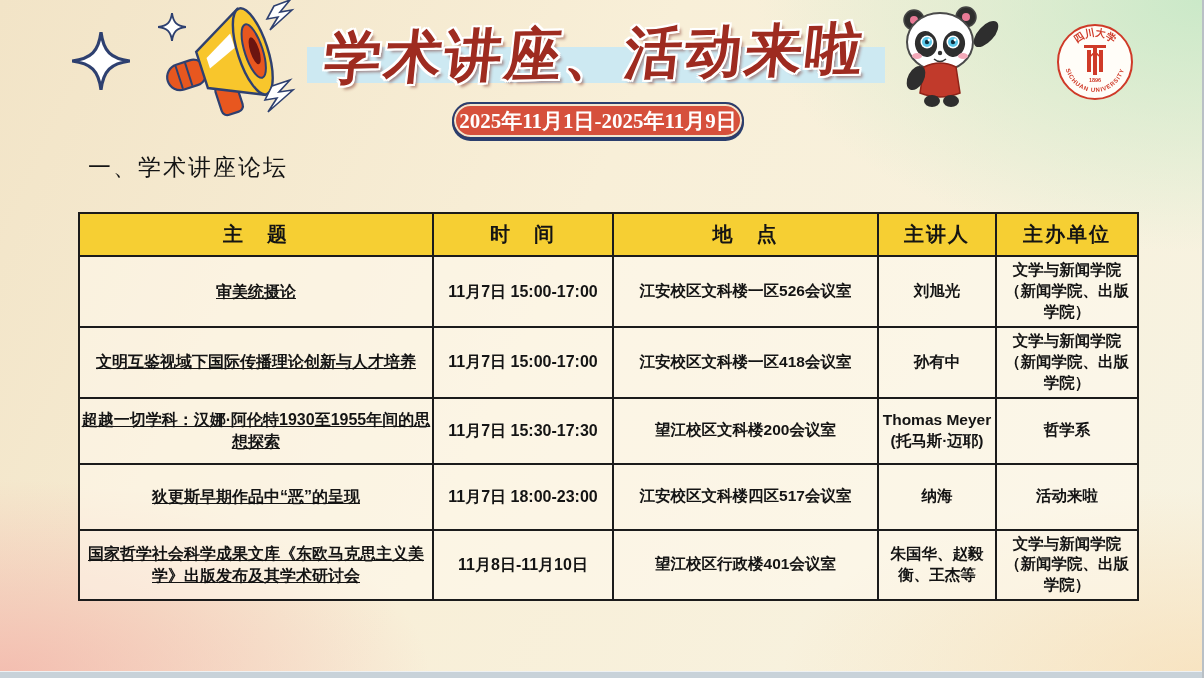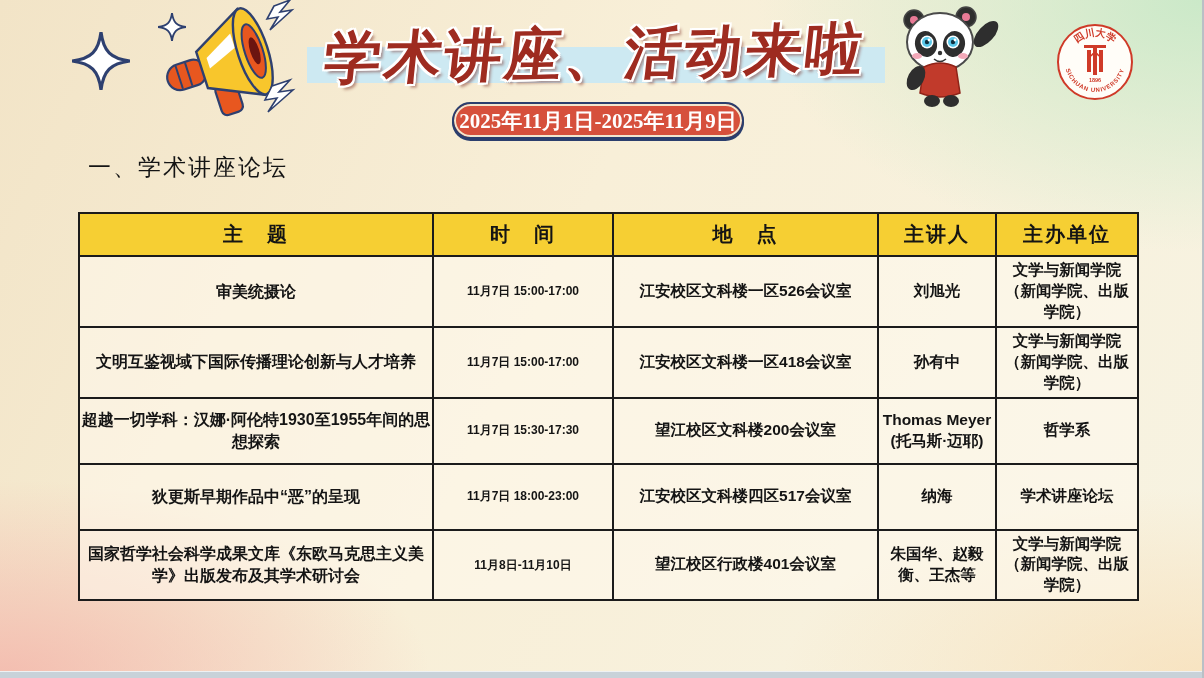--- a/index.html
+++ b/index.html
@@ -42,22 +42,22 @@
   .sched { left:78px; top:212px; }
   table { border-collapse: collapse; table-layout: fixed; width:1059px; }
   th, td { border:2px solid #1b1b1b; text-align:center; vertical-align:middle; color:#141414; }
   thead th {
     background:#f6cf33; height:43px; font-size:20px; font-weight:bold; letter-spacing:2px;
   }
   tbody td {
     height:66px; font-weight:bold; font-size:15.5px;
     background: rgba(255,250,238,0.55); padding:3px 1px; line-height:1.35;
   }
-  td.c-topic { font-size:16px; }
-  td.c-time  { font-size:12px; white-space:nowrap; }
+  td.c-topic { font-size:16px;text-decoration:underline; }
+  td.c-time  { font-size:16px; white-space:nowrap; }
 
   
   .bottom-bar { left:0; bottom:0; width:1204px; height:7px; background:#c8d2d9; border-top:1px solid #eef1f3; }
   .right-edge { top:0; right:0; width:2px; height:678px; background:#b9c0c6; }
 </style>
 </head>
 <body>
 
 <svg class="abs" style="left:72px; top:32px;" width="58" height="58" viewBox="0 0 24 24">
   <path d="M12 0 C13 8 16 11 24 12 C16 13 13 16 12 24 C11 16 8 13 0 12 C8 11 11 8 12 0 Z" fill="#ffffff" stroke="#2e4070" stroke-width="1.3"></path>
@@ -173,21 +173,21 @@
         <td class="c-time">11月7日 15:30-17:30</td>
         <td>望江校区文科楼200会议室</td>
         <td>Thomas Meyer (托马斯·迈耶)</td>
         <td>哲学系</td>
       </tr>
       <tr>
         <td class="c-topic">狄更斯早期作品中“恶”的呈现</td>
         <td class="c-time">11月7日 18:00-23:00</td>
         <td>江安校区文科楼四区517会议室</td>
         <td>纳海</td>
-        <td>学术讲座论坛</td>
+        <td>活动来啦</td>
       </tr>
       <tr>
         <td class="c-topic">国家哲学社会科学成果文库《东欧马克思主义美学》出版发布及其学术研讨会</td>
         <td class="c-time">11月8日-11月10日</td>
         <td>望江校区行政楼401会议室</td>
         <td>朱国华、赵毅衡、王杰等</td>
         <td>文学与新闻学院（新闻学院、出版学院）</td>
       </tr>
     </tbody>
   </table>

